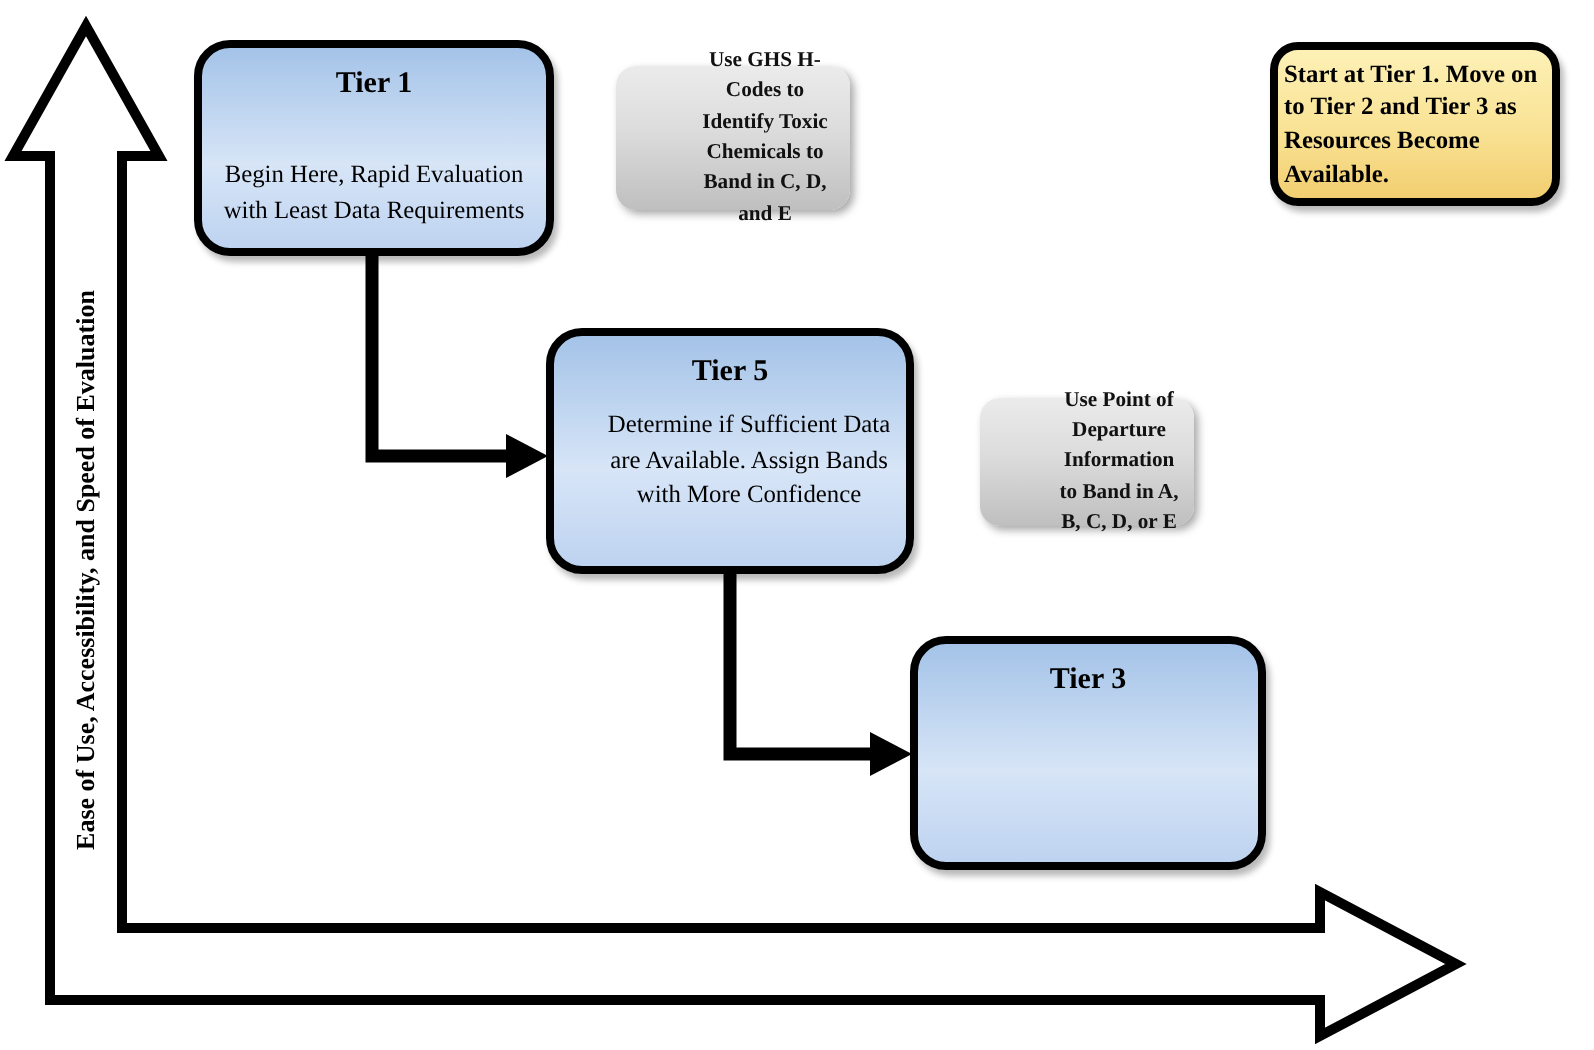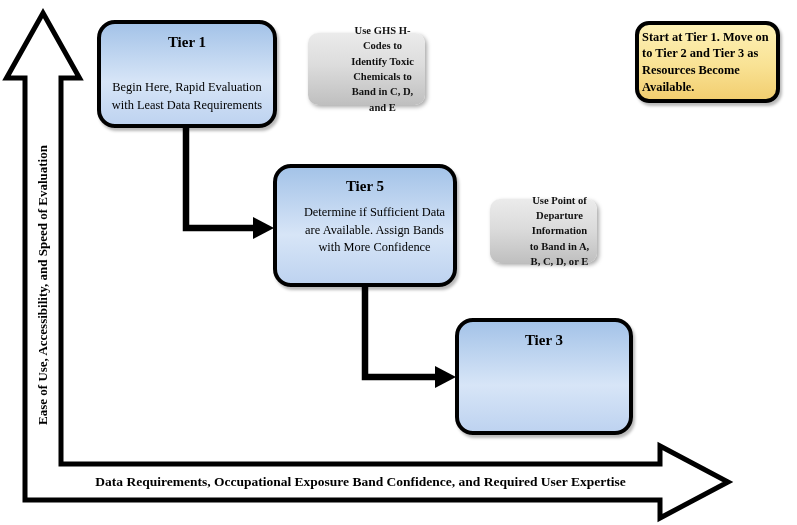--- a/index.html
+++ b/index.html
@@ -84,21 +84,20 @@
     <path d="M 43 13 L 79.5 78 L 61 78 L 61 464 L 660 464 L 660 446 L 728 482 L 660 518 L 660 500 L 25 500 L 25 78 L 6.5 78 Z" fill="#ffffff" stroke="#000000" stroke-width="5" stroke-linejoin="miter"></path>
 
     <polyline points="186,126 186,228 256,228" fill="none" stroke="#000000" stroke-width="6.5"></polyline>
     <polygon points="253,217 274,228 253,239" fill="#000000"></polygon>
 
     <polyline points="365,284 365,377 438,377" fill="none" stroke="#000000" stroke-width="6.5"></polyline>
     <polygon points="435,366 456,377 435,388" fill="#000000"></polygon>
   </svg>
 
   <div id="y-axis-label">Ease of Use, Accessibility, and Speed of Evaluation</div>
-  <div id="x-axis-label">Data Requirements, Occupational Exposure Band Confidence, and Required User Expertise</div>
 
   <div id="tier-1" class="tier-box" style="left:97px;top:20px;width:180px;height:108px;">
     <div class="tier-title">Tier 1</div>
     <div class="tier-desc">Begin Here, Rapid Evaluation with Least Data Requirements</div>
   </div>
 
   <div id="tier-2" class="tier-box" style="left:273px;top:164px;width:184px;height:123px;">
     <div class="tier-title">Tier 5</div>
     <div class="tier-desc">Determine if Sufficient Data are Available. Assign Bands with More Confidence</div>
   </div>

